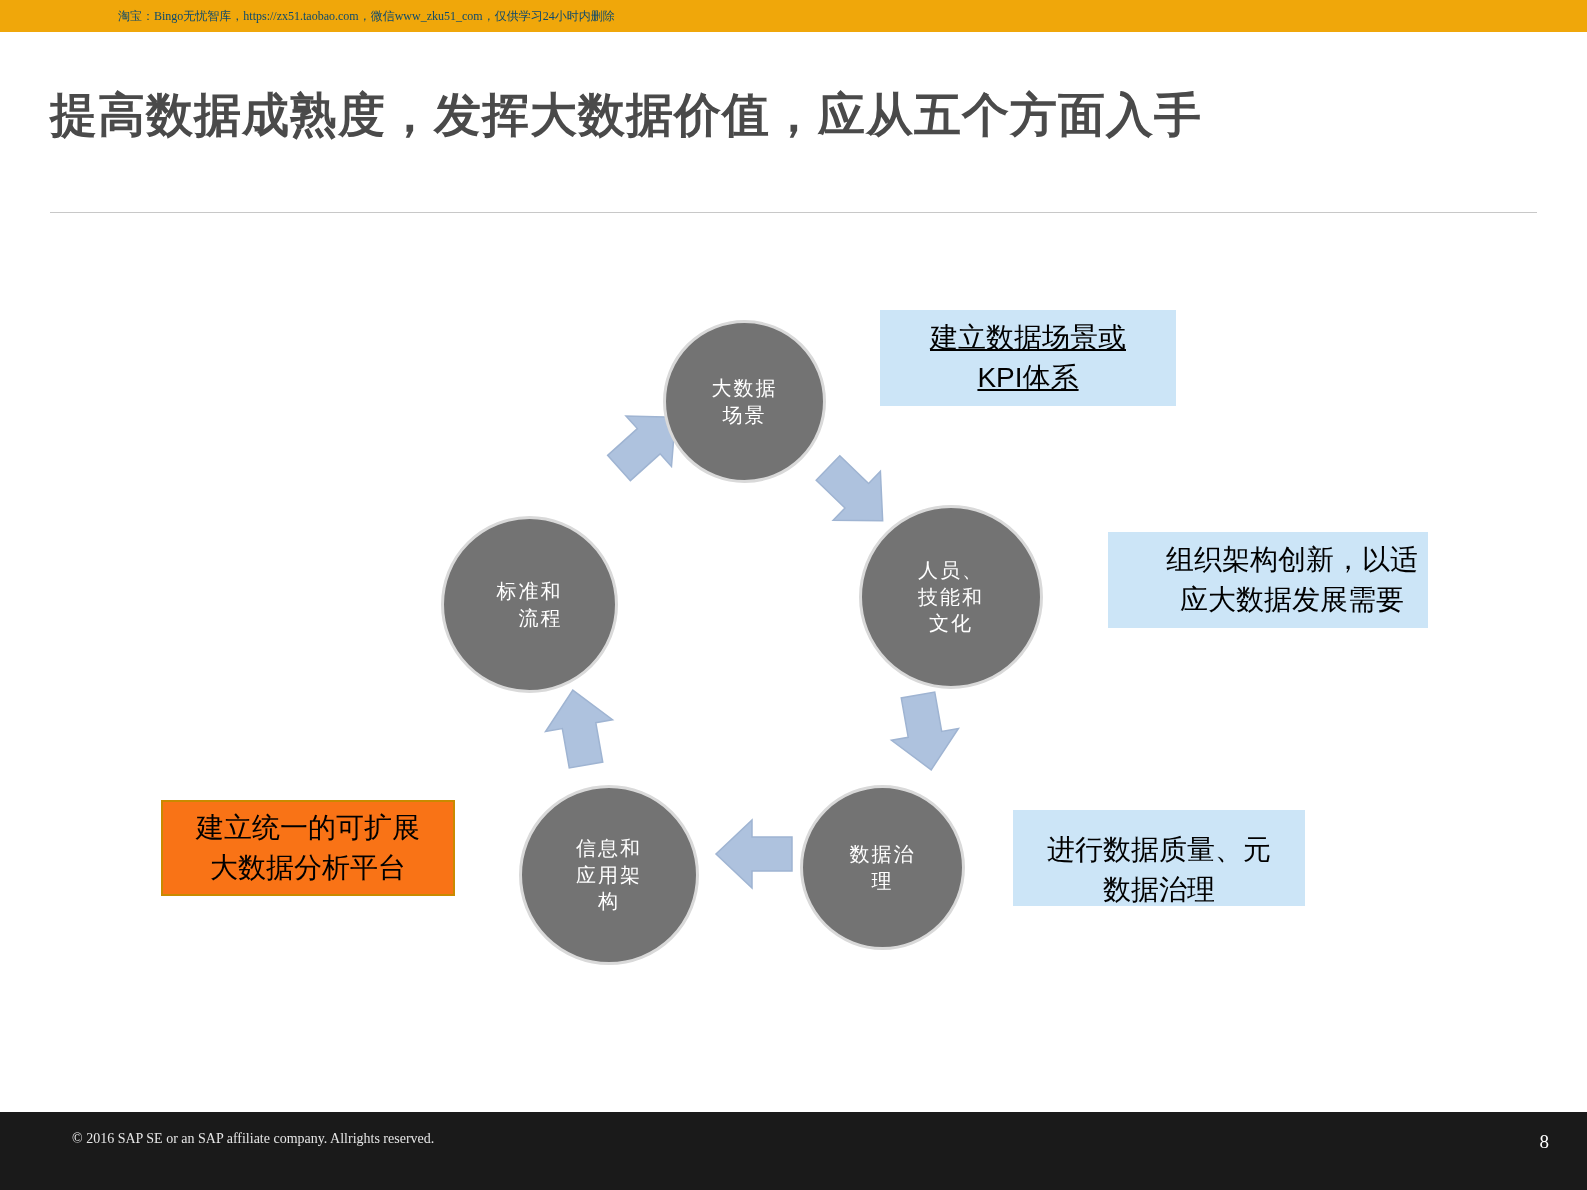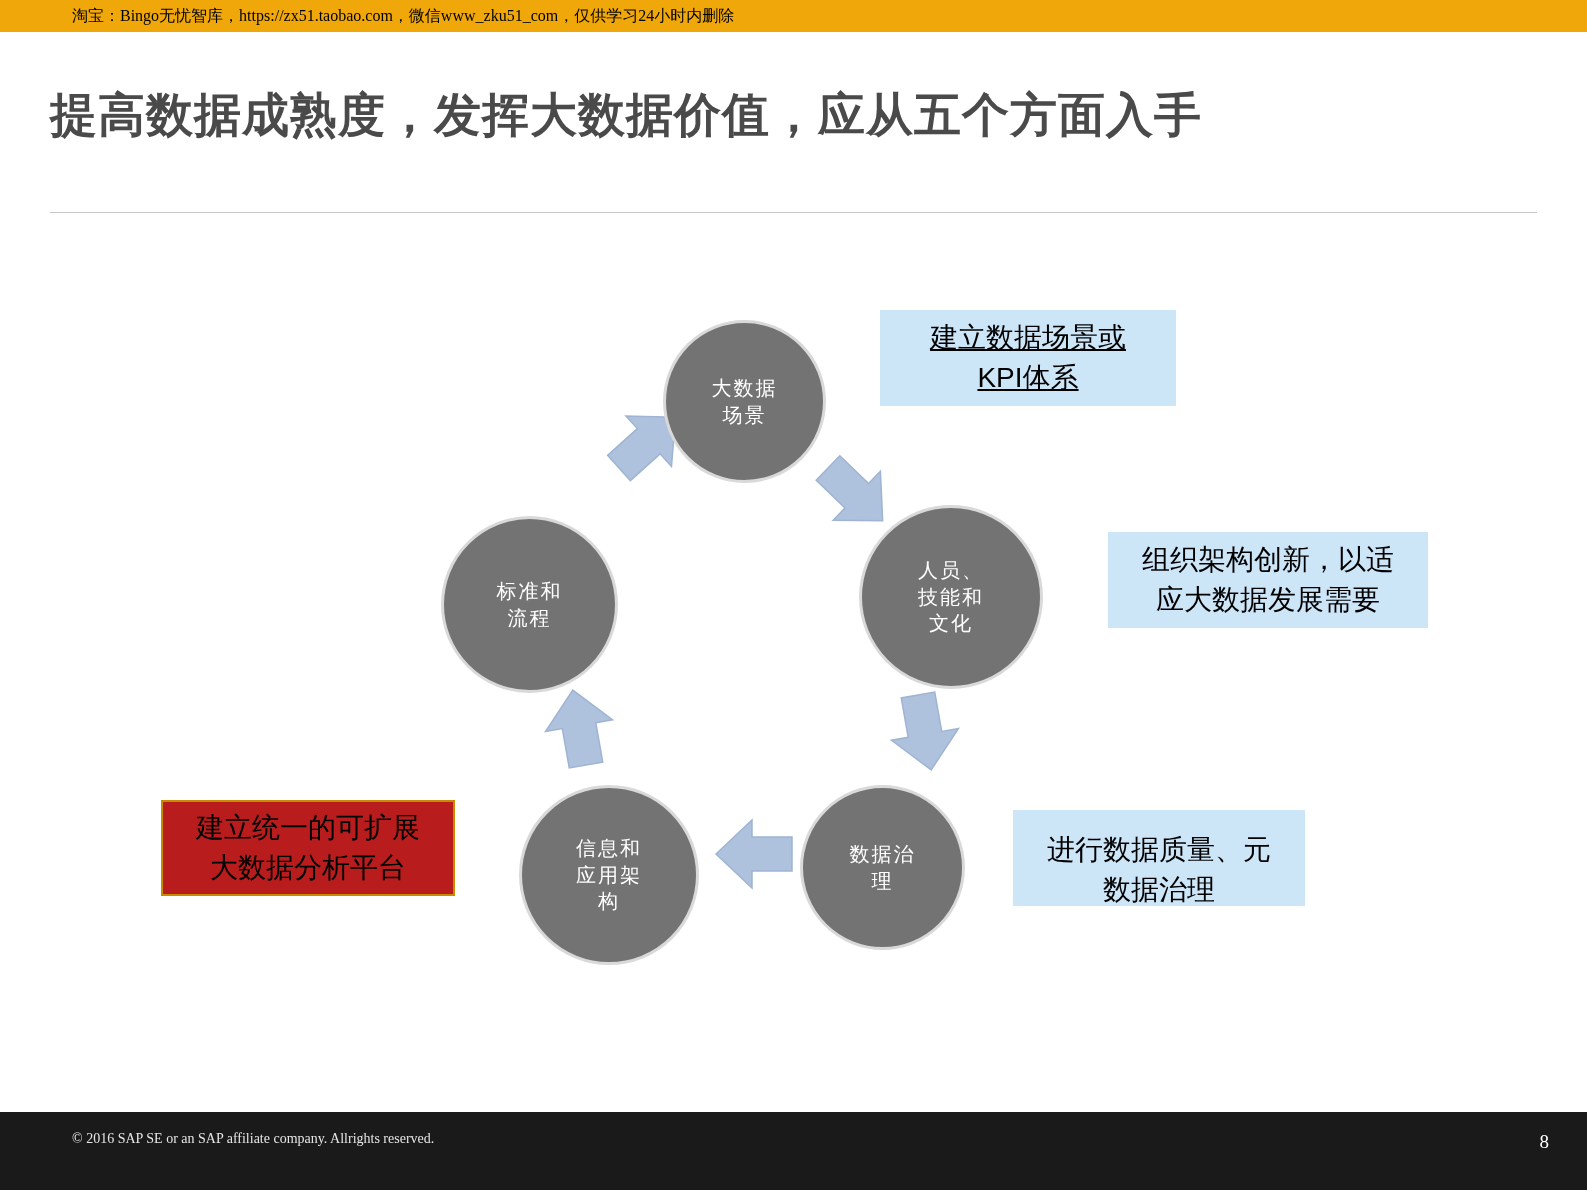--- a/index.html
+++ b/index.html
@@ -21,24 +21,24 @@
     left: 0;
     top: 0;
     width: 1587px;
     height: 32px;
     background: #F0A70A;
     display: flex;
     align-items: center;
   }
   #watermark-text {
     font-family: "Liberation Serif", serif;
-    font-size: 16px;
-    color: #000000;
+    font-size: 12px;
+    color: #0c4a6e;
     white-space: nowrap;
-    padding-left: 72px;
+    padding-left: 118px;
     letter-spacing: 0px;
   }
 
   
   #page-title {
     position: absolute;
     left: 50px;
     top: 84px;
     font-size: 47px;
     font-weight: bold;
@@ -79,21 +79,21 @@
     font-size: 20px;
     line-height: 1.32;
     letter-spacing: 2px;
   }
 
   
   #node-scene     { left: 663px; top: 80px;  width: 163px; height: 163px; }
   #node-people    { left: 859px; top: 265px; width: 184px; height: 184px; }
   #node-governance{ left: 800px; top: 545px; width: 165px; height: 165px; }
   #node-arch      { left: 519px; top: 545px; width: 180px; height: 180px; }
-  #node-standard  { left: 441px; top: 276px; width: 177px; height: 177px; }
+  #node-standard  { left: 441px; top: 276px; width: 177px; height: 177px; text-align: right; }
 
   
   .arrow {
     position: absolute;
     width: 0;
     height: 0;
   }
   .arrow svg { display: block; overflow: visible; }
 
   
@@ -104,26 +104,26 @@
     font-size: 28px;
     line-height: 1.42;
     text-align: center;
     display: flex;
     align-items: center;
     justify-content: center;
     padding: 8px 10px;
     box-sizing: border-box;
   }
   .callout.highlight {
-    background: #b91c1c;
+    background: #f97316;
     border: 2px solid #C98A00;
   }
 
   #callout-kpi      { left: 880px;  top: 70px;  width: 296px; height: 96px; text-decoration: underline; }
-  #callout-org      { left: 1108px; top: 292px; width: 320px; height: 96px; }
+  #callout-org      { left: 1108px; top: 292px; width: 320px; height: 96px; justify-content: flex-end; }
   #callout-quality  { left: 1013px; top: 570px; width: 292px; height: 96px; }
   #callout-platform { left: 161px;  top: 560px; width: 294px; height: 96px; }
   #callout-process  { left: 124px;  top: 202px; width: 292px; height: 96px; }
 
   
   #footer-bar {
     position: absolute;
     left: 0;
     top: 1112px;
     width: 1587px;

